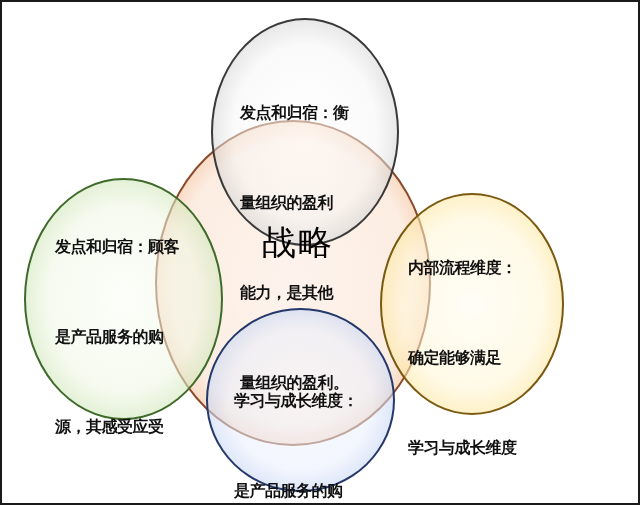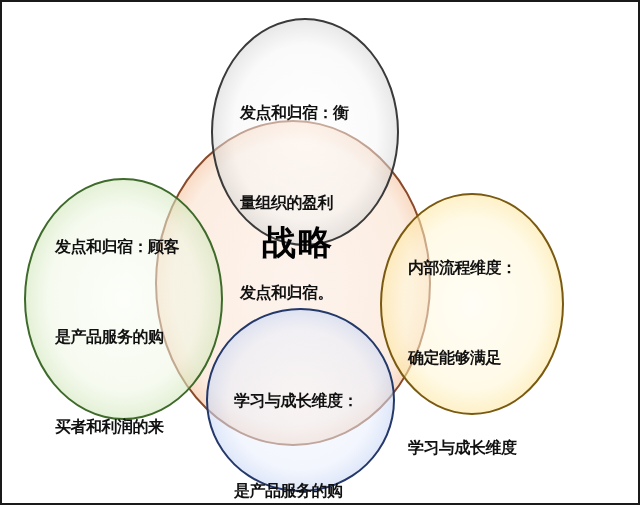--- a/index.html
+++ b/index.html
@@ -33,46 +33,46 @@
     background: radial-gradient(ellipse at 50% 50%, rgba(246,249,255,0.55) 0%, rgba(232,238,252,0.55) 55%, rgba(180,200,240,0.65) 85%, rgba(100,130,200,0.8) 98%);
     border: 2px solid #24386a;
   }
   .c-bottom-real { left: 206px; top: 308px; width: 189px; height: 184px; }
   .label { position: absolute; color: #111; font-weight: bold; font-size: 16px; line-height: 30px;
            letter-spacing: -0.5px; white-space: pre; }
   .lbl-top { left: 240px; top: 38px; }
   .lbl-left { left: 55px; top: 172px; }
   .lbl-right { left: 408px; top: 193px; }
   .lbl-bottom { left: 234px; top: 326px; }
-  .center-title { position: absolute; left: 262px; top: 220px; font-size: 34px; font-weight: bold;
+  .center-title { position: absolute; left: 262px; top: 220px; font-size: 34px; font-weight: normal;
                   color: #000; letter-spacing: 2px; }
 </style>
 </head>
 <body>
 
 <div class="frame"></div>
 
 <div class="circle c-center"></div>
 <div class="circle c-top"></div>
 <div class="circle c-left"></div>
 <div class="circle c-right"></div>
 <div class="circle c-bottom c-bottom-real"></div>
 
 <div class="center-title">战略</div>
 
 <div class="label lbl-top">
   <div>发点和归宿：衡</div>
   <div>量组织的盈利</div>
-  <div>发点和归宿。</div>
+  <div>能力，是其他</div>
+  <div>量组织的盈利。</div>
 </div>
 
 <div class="label lbl-left">
   <div>发点和归宿：顾客</div>
   <div>是产品服务的购</div>
-  <div>买者和利润的来</div>
   <div>源，其感受应受</div>
   
 </div>
 
 <div class="label lbl-right">
   <div>内部流程维度：</div>
   <div>确定能够满足</div>
   <div>学习与成长维度</div>
   
 </div>

